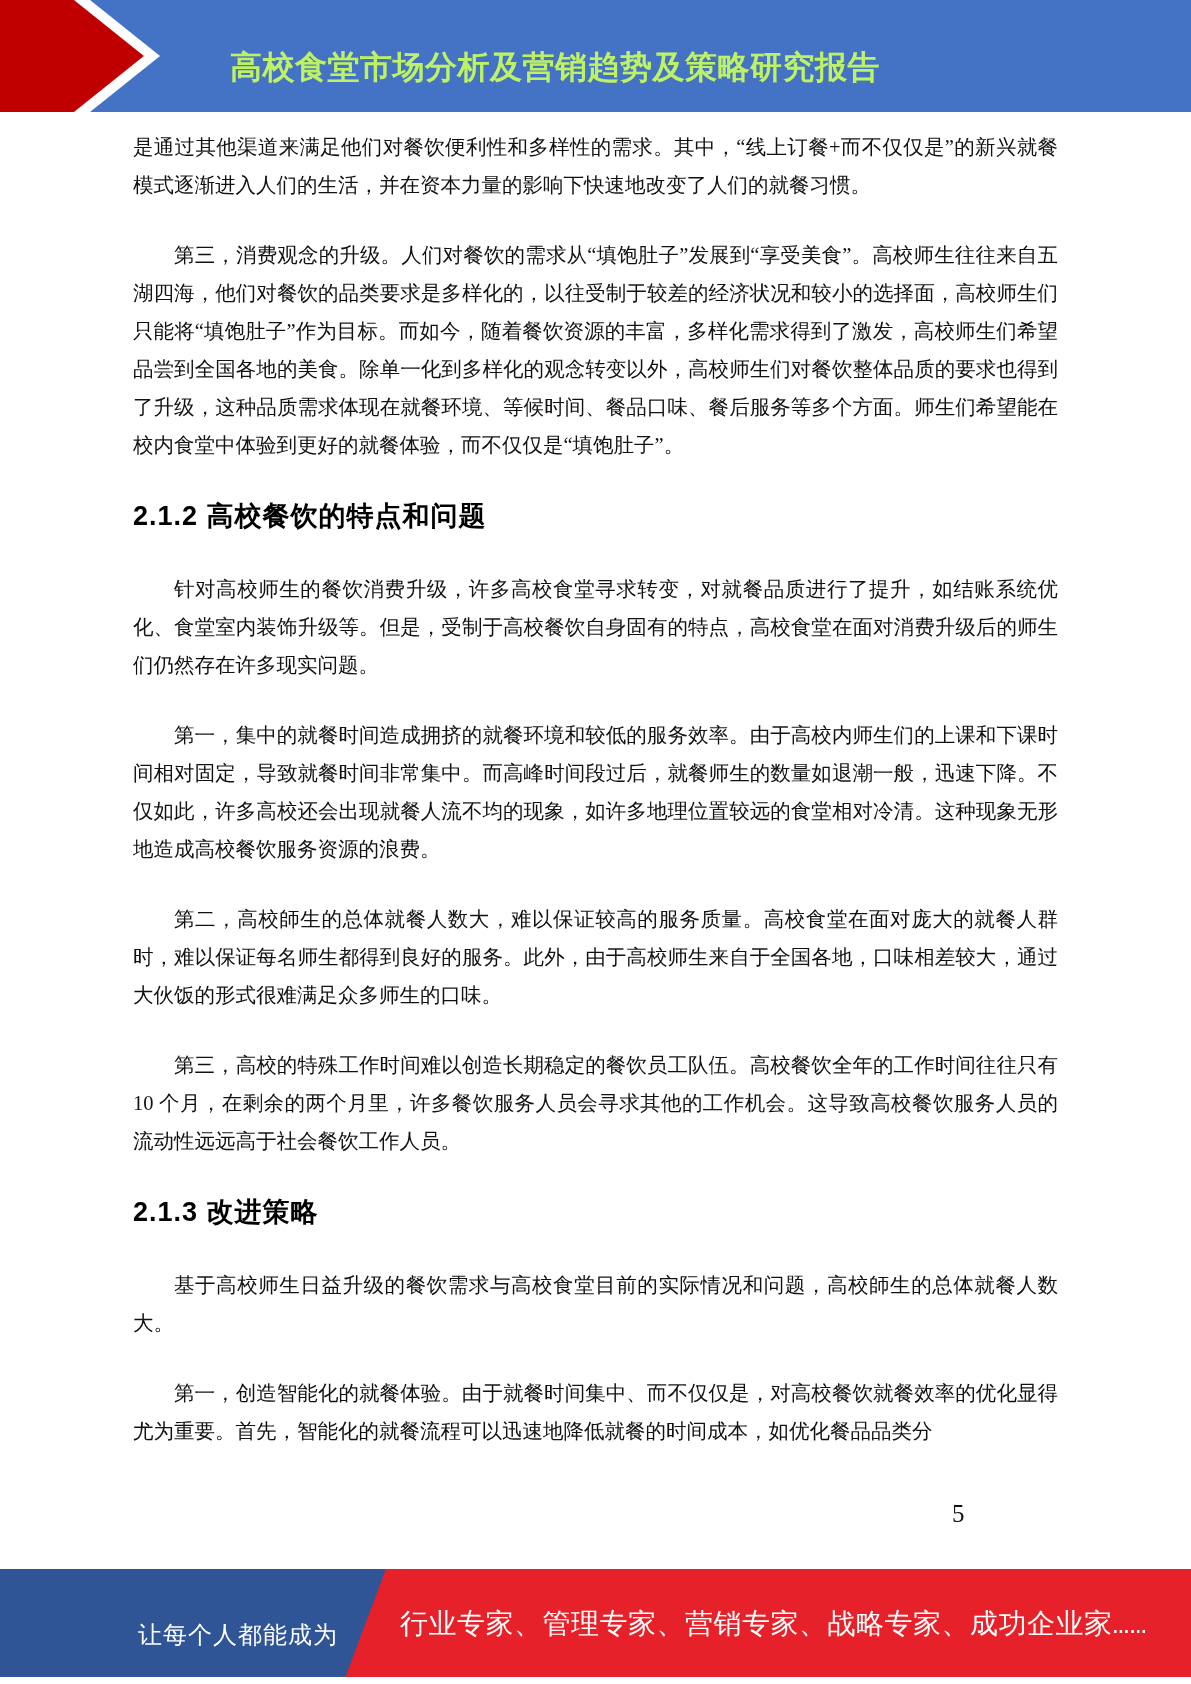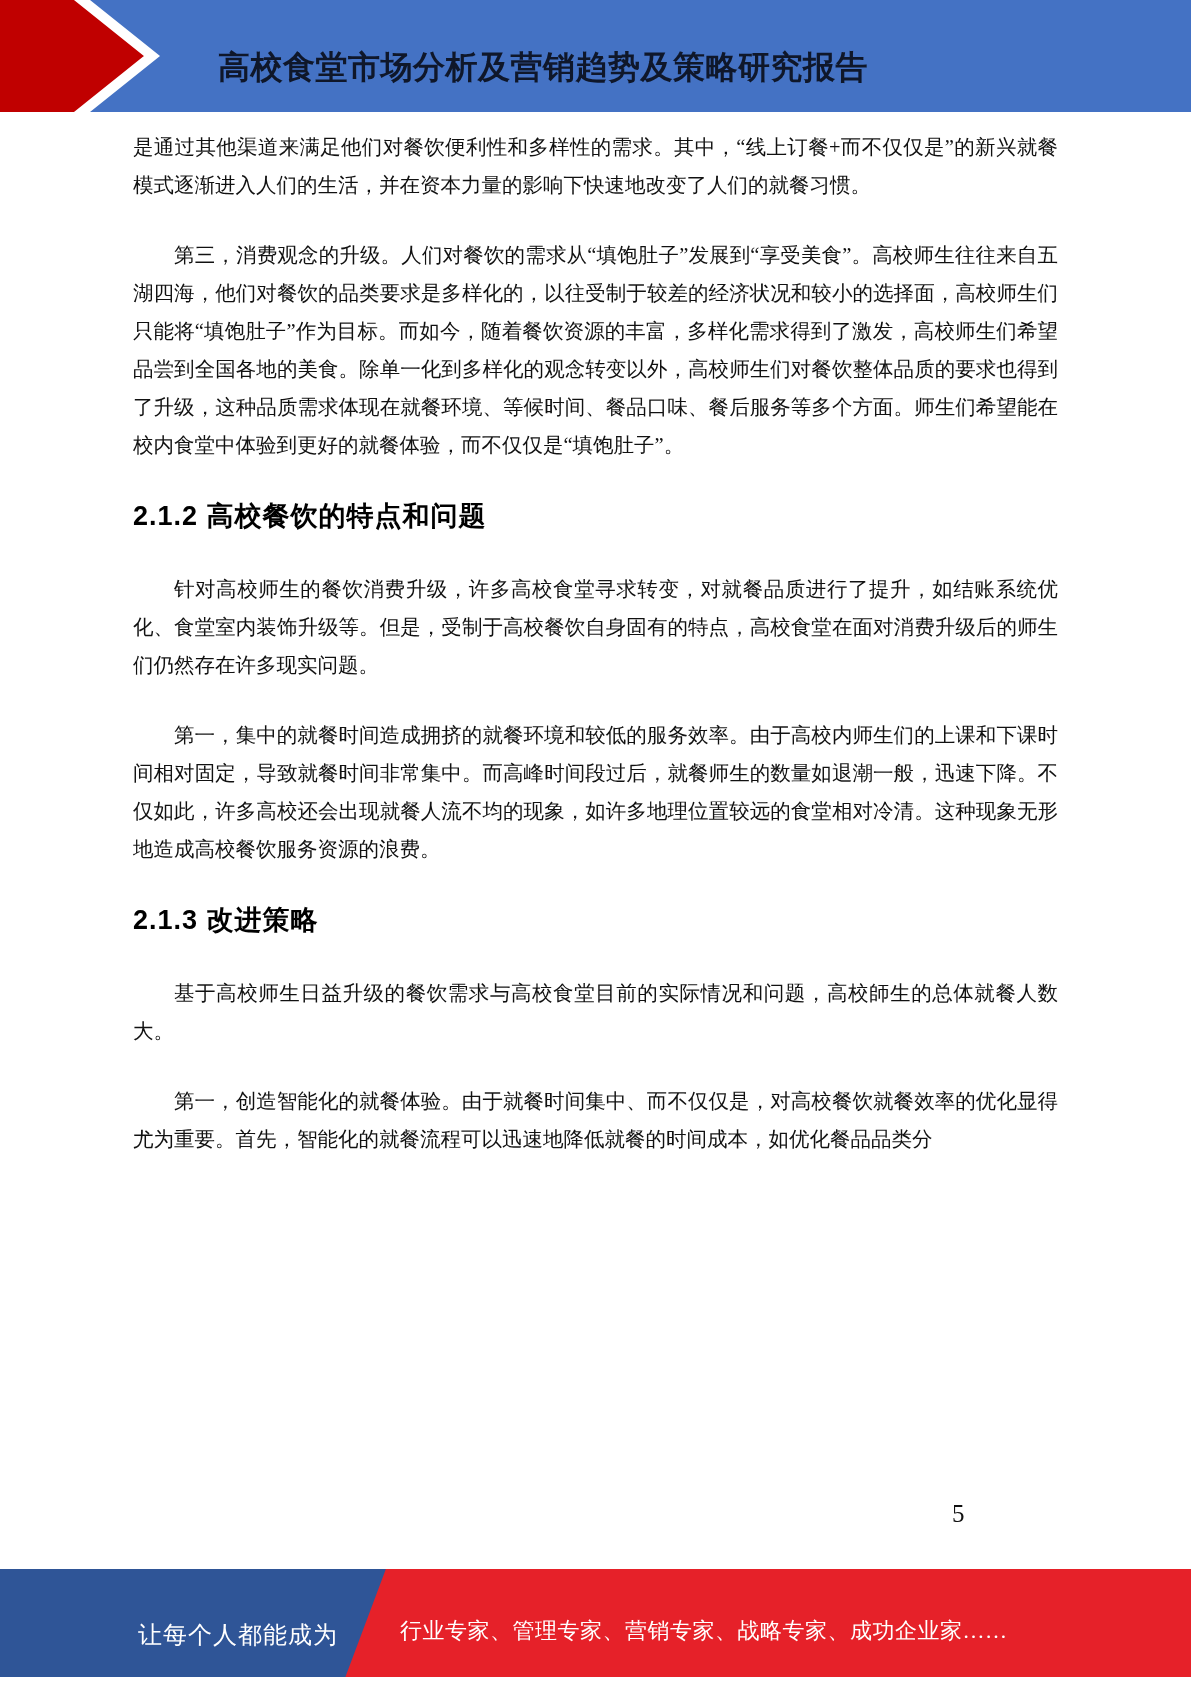--- a/index.html
+++ b/index.html
@@ -17,27 +17,27 @@
   
   .banner {
     position:relative;
     width:100%; height:112px;
     background:#4472C4;
     overflow:hidden;
   }
   .banner-arrow-svg { position:absolute; left:0; top:0; }
   .banner-title {
     position:absolute;
-    left:218px; top:0; height:136px;
+    left:230px; top:0; height:136px;
     display:flex; align-items:center;
     font-family:"Liberation Sans","DejaVu Sans",sans-serif;
     font-weight:bold;
     font-size:32px;
     letter-spacing:0.5px;
-    color:#0f172a;
+    color:#bef264;
     white-space:nowrap;
   }
 
   
   .content {
     padding:16px 133px 0 133px;
     font-size:20.5px;
     line-height:38px;
     text-align:justify;
   }
@@ -80,46 +80,49 @@
     position:absolute;
     left:138px; top:12px; height:100%;
     display:flex; align-items:center;
     color:#ffffff;
     font-size:24px;
     letter-spacing:1px;
     white-space:nowrap;
   }
   .footer-right-text {
     position:absolute;
-    left:400px; top:8px; height:100%;
+    left:400px; top:1px; height:100%;
     display:flex; align-items:center;
     color:#ffffff;
-    font-size:22px;
+    font-size:28px;
     letter-spacing:0.5px;
     white-space:nowrap;
+    font-family:Liberation Mono, monospace;
   }
 </style>
 </head>
 <body>
 
 <div class="page">
 
   <header class="banner">
     <svg class="banner-arrow-svg" width="175" height="112" viewBox="0 0 175 112">
       <polygon points="-14,-8 72,-8 152,56 72,120 -14,120" fill="#C00000" stroke="#ffffff" stroke-width="10"></polygon>
     </svg>
     <div class="banner-title">高校食堂市场分析及营销趋势及策略研究报告</div>
   </header>
 
   <main class="content">
     <p class="para no-indent">是通过其他渠道来满足他们对餐饮便利性和多样性的需求。其中，“线上订餐+而不仅仅是”的新兴就餐模式逐渐进入人们的生活，并在资本力量的影响下快速地改变了人们的就餐习惯。</p>
     <p class="para">第三，消费观念的升级。人们对餐饮的需求从“填饱肚子”发展到“享受美食”。高校师生往往来自五湖四海，他们对餐饮的品类要求是多样化的，以往受制于较差的经济状况和较小的选择面，高校师生们只能将“填饱肚子”作为目标。而如今，随着餐饮资源的丰富，多样化需求得到了激发，高校师生们希望品尝到全国各地的美食。除单一化到多样化的观念转变以外，高校师生们对餐饮整体品质的要求也得到了升级，这种品质需求体现在就餐环境、等候时间、餐品口味、餐后服务等多个方面。师生们希望能在校内食堂中体验到更好的就餐体验，而不仅仅是“填饱肚子”。</p>
     <h2 class="heading">2.1.2 高校餐饮的特点和问题</h2>
     <p class="para">针对高校师生的餐饮消费升级，许多高校食堂寻求转变，对就餐品质进行了提升，如结账系统优化、食堂室内装饰升级等。但是，受制于高校餐饮自身固有的特点，高校食堂在面对消费升级后的师生们仍然存在许多现实问题。</p>
     <p class="para">第一，集中的就餐时间造成拥挤的就餐环境和较低的服务效率。由于高校内师生们的上课和下课时间相对固定，导致就餐时间非常集中。而高峰时间段过后，就餐师生的数量如退潮一般，迅速下降。不仅如此，许多高校还会出现就餐人流不均的现象，如许多地理位置较远的食堂相对冷清。这种现象无形地造成高校餐饮服务资源的浪费。</p>
+    <p class="para">第二，高校師生的总体就餐人数大，难以保证较高的服务质量。高校食堂在面对庞大的就餐人群时，难以保证每名师生都得到良好的服务。此外，由于高校师生来自于全国各地，口味相差较大，通过大伙饭的形式很难满足众多师生的口味。</p>
+    <p class="para">第三，高校的特殊工作时间难以创造长期稳定的餐饮员工队伍。高校餐饮全年的工作时间往往只有 10 个月，在剩余的两个月里，许多餐饮服务人员会寻求其他的工作机会。这导致高校餐饮服务人员的流动性远远高于社会餐饮工作人员。</p>
     <h2 class="heading">2.1.3 改进策略</h2>
     <p class="para">基于高校师生日益升级的餐饮需求与高校食堂目前的实际情况和问题，高校師生的总体就餐人数大。</p>
     <p class="para">第一，创造智能化的就餐体验。由于就餐时间集中、而不仅仅是，对高校餐饮就餐效率的优化显得尤为重要。首先，智能化的就餐流程可以迅速地降低就餐的时间成本，如优化餐品品类分</p>
   </main>
 
   <div class="page-number">5</div>
 
   <footer class="footer">
     <div class="footer-red"></div>
     <div class="footer-left-text">让每个人都能成为</div>

